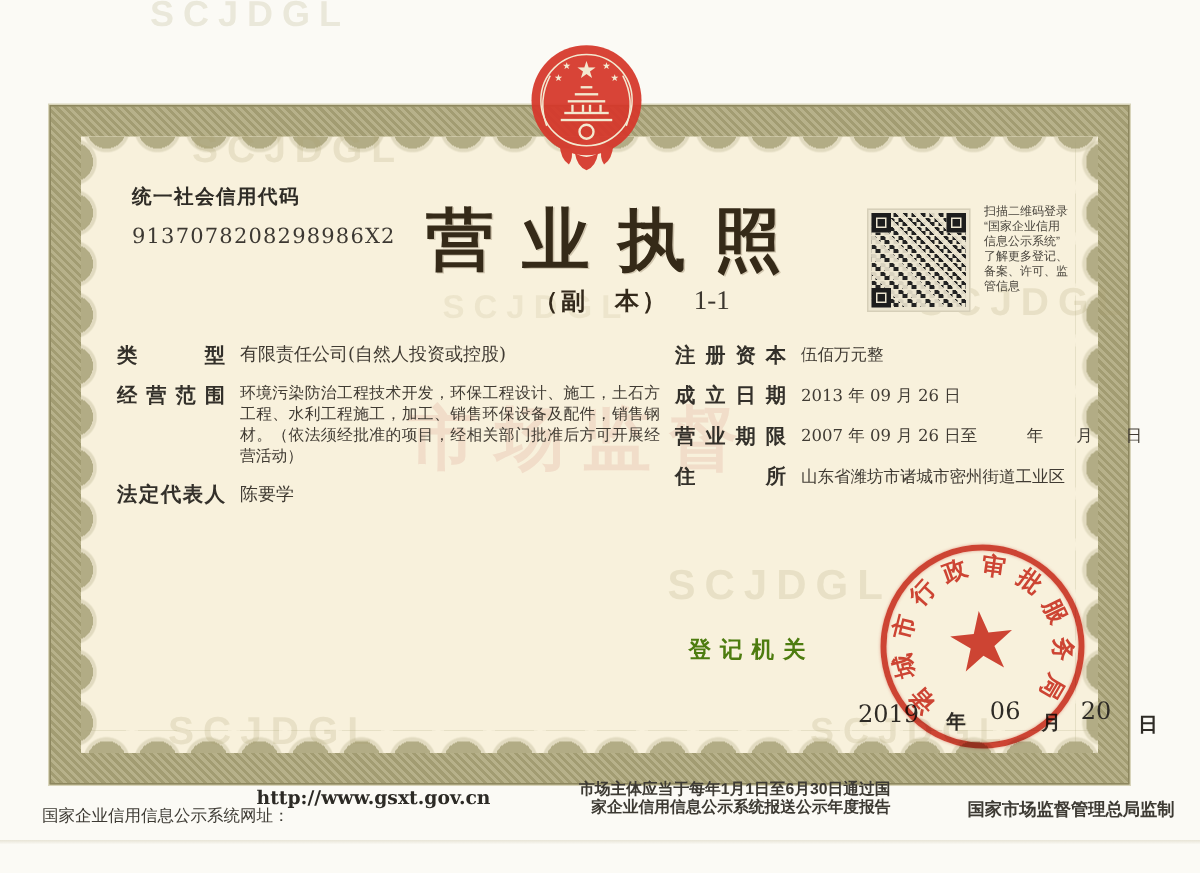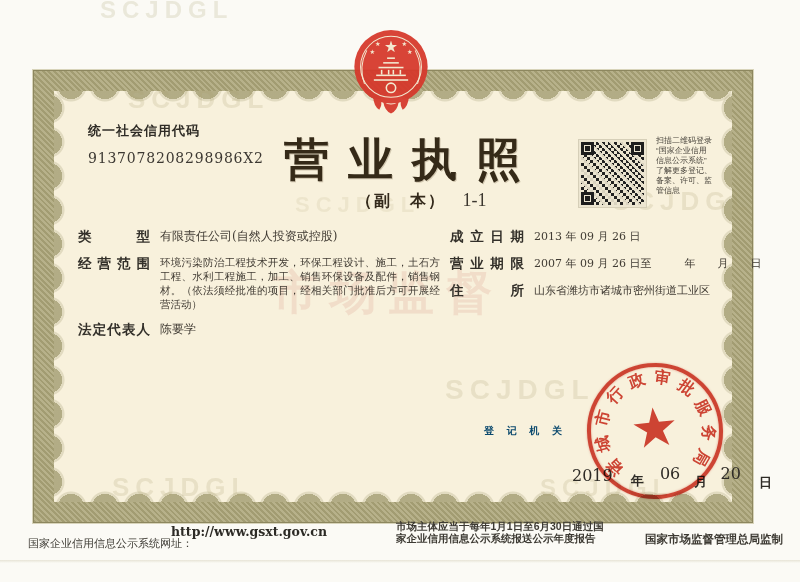--- a/index.html
+++ b/index.html
@@ -70,38 +70,38 @@
   .col.right{left:450px;top:228px;width:300px;}
   .frow{display:flex;align-items:flex-start;margin-bottom:10px;}
   .f-label{display:inline-block;flex:none;width:72px;font-weight:bold;font-size:13.5px;line-height:17px;
     color:#33302a;text-align:justify;text-align-last:justify;}
   .f-value{margin-left:10px;font-family:"DejaVu Serif","Liberation Serif",serif;font-size:12px;line-height:17px;color:#403b33;}
   .col.right .f-label{width:74px;}
   .col.right .f-value{font-size:11px;white-space:pre;}
   .f-value.scope{font-size:10.5px;line-height:14px;width:280px;text-align:justify;}
 
   
-  .registry-label{position:absolute;left:484px;top:424px;width:78px;font-weight:bold;font-size:10px;
-    color:#0c4a6e;text-align:justify;text-align-last:justify;}
+  .registry-label{position:absolute;left:459px;top:424px;width:78px;font-weight:bold;font-size:15px;
+    color:#4d7c0f;text-align:justify;text-align-last:justify;}
   .seal{position:absolute;left:582px;top:358px;width:146px;height:146px;transform:rotate(-6deg);
     mix-blend-mode:multiply;opacity:.92;pointer-events:none;}
   .seal-ring{position:absolute;inset:5px;border:4.5px solid #cf382a;border-radius:50%;
     box-shadow:0 0 2px rgba(207,56,42,.5), inset 0 0 2px rgba(207,56,42,.5);}
   .seal-star{position:absolute;left:50%;top:50%;transform:translate(-50%,-55%);font-size:54px;line-height:1;color:#cf382a;
     font-family:"DejaVu Sans",sans-serif;}
   .seal-char{position:absolute;left:50%;top:50%;font-size:16px;font-weight:bold;color:#cf382a;}
   .date-row{position:absolute;left:572px;top:466px;white-space:nowrap;font-family:"DejaVu Serif",serif;color:#2e2b26;}
   .date-row span{display:inline-block;}
   .d-num{font-size:16px;}
   .d-cn{font-size:13px;font-weight:bold;font-family:"Liberation Sans",sans-serif;}
 
   
   .footer-left-label{position:absolute;left:28px;top:536px;font-size:11px;color:#3d3a33;}
   .footer-url{position:absolute;left:171px;top:524px;font-size:12.5px;font-weight:bold;font-family:"DejaVu Serif",serif;color:#2c2a25;}
-  .footer-center{position:absolute;left:396px;top:520px;font-size:10.5px;line-height:12px;color:#3d3a33;font-weight:bold;}
+  .footer-center{position:absolute;left:386px;top:520px;font-size:10.5px;line-height:12px;color:#3d3a33;font-weight:bold;text-align:right;}
   .footer-right{position:absolute;left:645px;top:532px;font-size:11.5px;color:#3d3a33;font-weight:bold;}
   .page-edge{position:absolute;left:0;top:560px;width:800px;height:3px;
     background:linear-gradient(#e7e4d6,#fbfaf5);}
   
   .emblem{position:absolute;left:352px;top:26px;pointer-events:none;}
 </style>
 </head>
 <body>
 
 <div class="frame">
@@ -184,20 +184,24 @@
     <span class="f-value scope">环境污染防治工程技术开发，环保工程设计、施工，土石方工程、水利工程施工，加工、销售环保设备及配件，销售钢材。（依法须经批准的项目，经相关部门批准后方可开展经营活动）</span>
   </div>
   <div class="frow">
     <span class="f-label">法定代表人</span>
     <span class="f-value">陈要学</span>
   </div>
 </div>
 
 <div class="col right">
   <div class="frow">
+    <span class="f-label">注册资本</span>
+    <span class="f-value">伍佰万元整</span>
+  </div>
+  <div class="frow">
     <span class="f-label">成立日期</span>
     <span class="f-value">2013 年 09 月 26 日</span>
   </div>
   <div class="frow">
     <span class="f-label">营业期限</span>
     <span class="f-value">2007 年 09 月 26 日至　　　年　　月　　日</span>
   </div>
   <div class="frow">
     <span class="f-label">住所</span>
     <span class="f-value">山东省潍坊市诸城市密州街道工业区</span>

